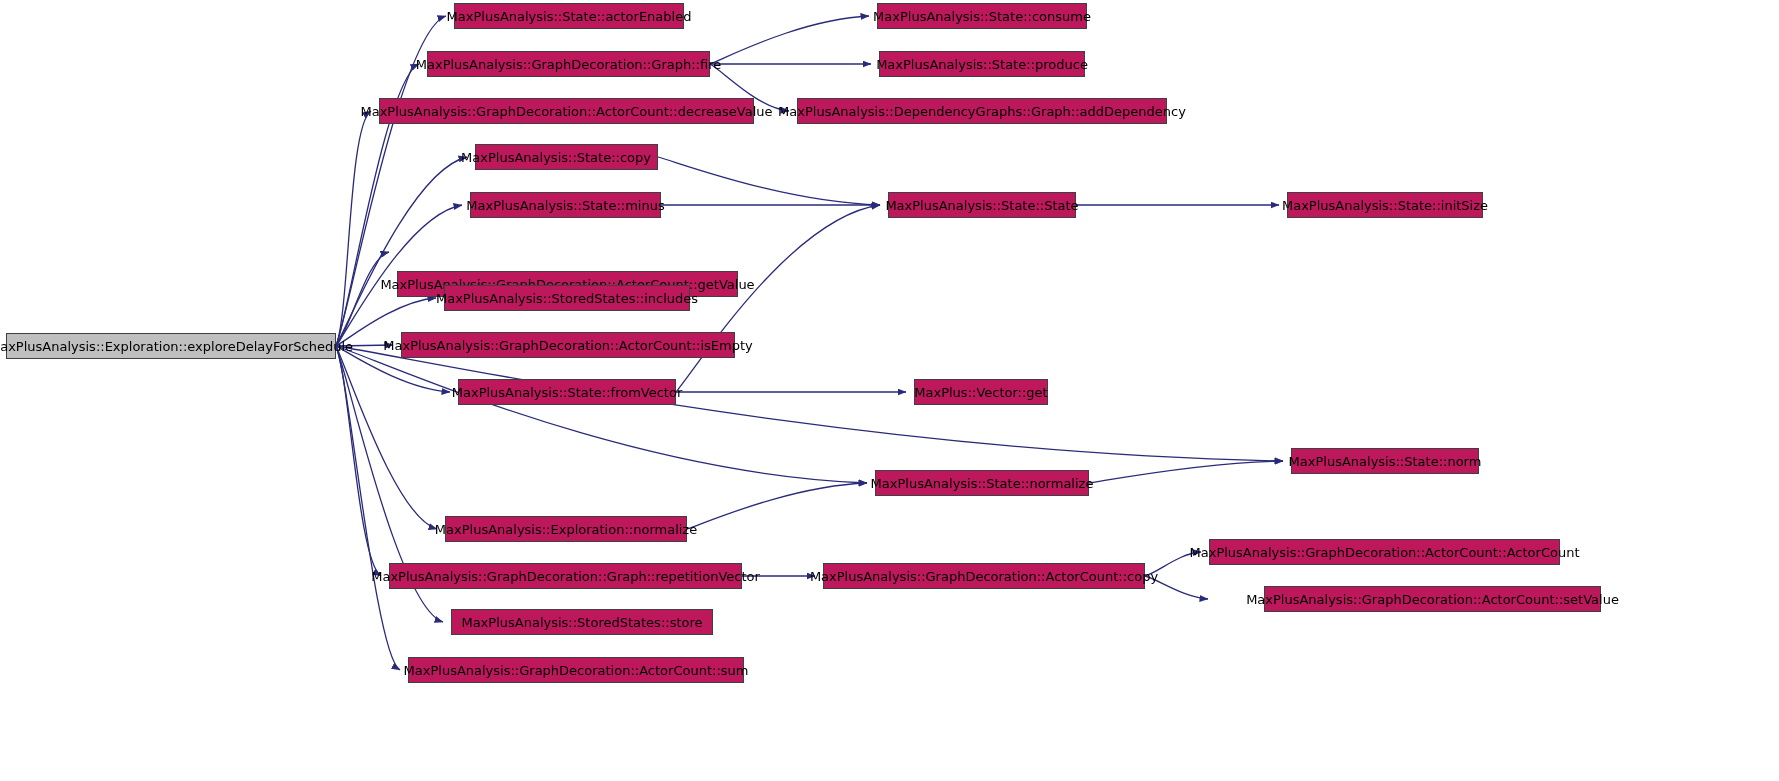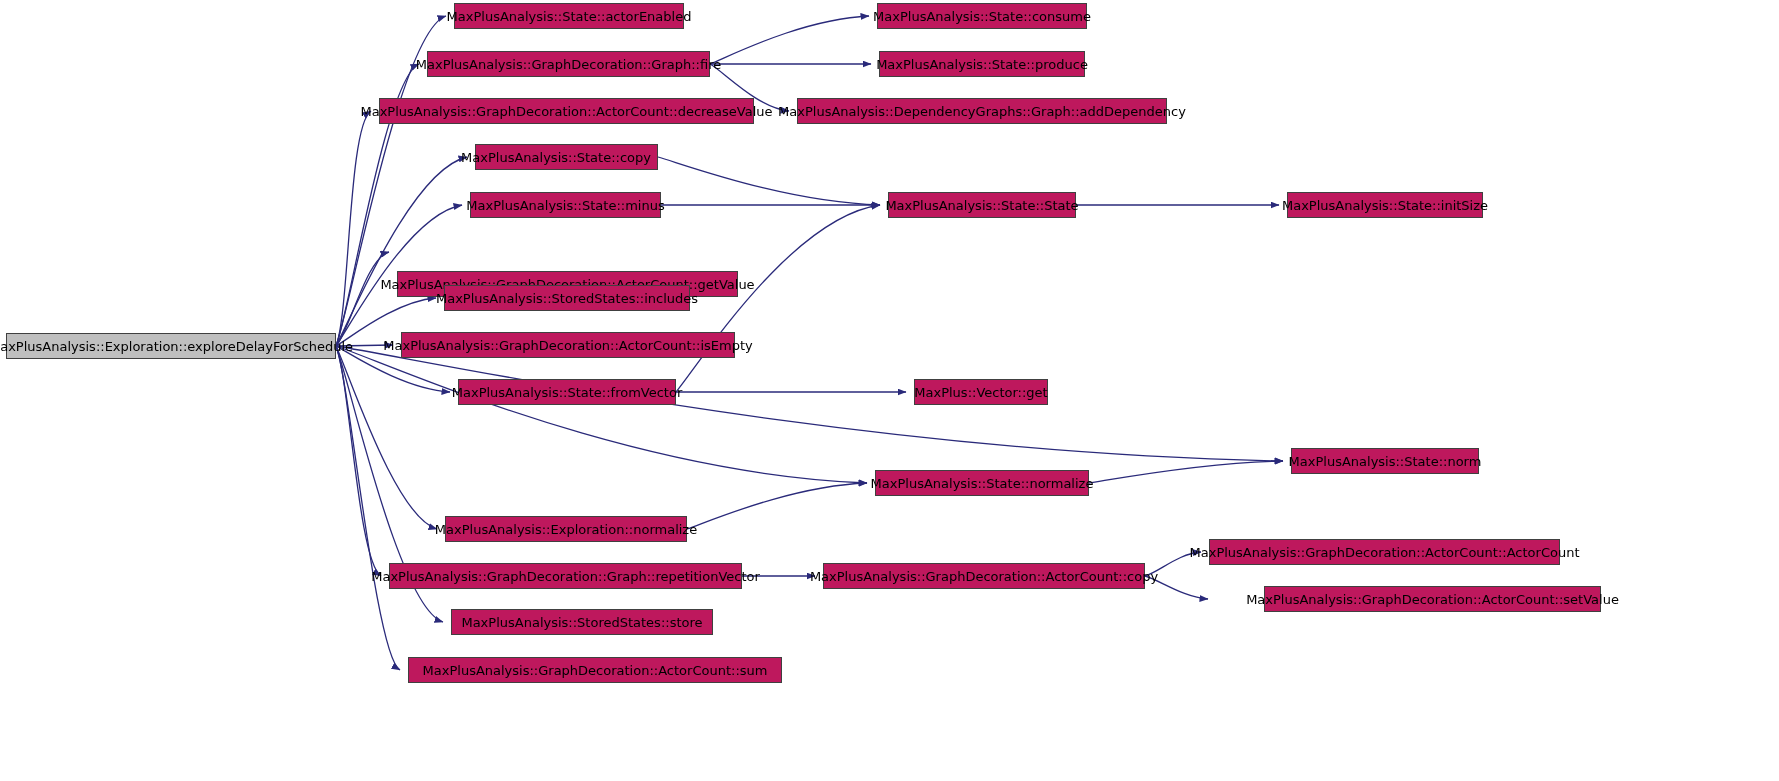--- a/index.html
+++ b/index.html
@@ -87,21 +87,21 @@
       </div>
       <div class="node" style="left: 445px; top: 516px; width: 242px;">
         <span class="node-label">MaxPlusAnalysis::Exploration::normalize</span>
       </div>
       <div class="node" style="left: 389px; top: 563px; width: 353px;">
         <span class="node-label">MaxPlusAnalysis::GraphDecoration::Graph::repetitionVector</span>
       </div>
       <div class="node" style="left: 451px; top: 609px; width: 262px;">
         <span class="node-label">MaxPlusAnalysis::StoredStates::store</span>
       </div>
-      <div class="node" style="left: 408px; top: 657px; width: 374px;">
+      <div class="node" style="left: 408px; top: 657px; width: 336px;">
         <span class="node-label">MaxPlusAnalysis::GraphDecoration::ActorCount::sum</span>
       </div>
       <div class="node" style="left: 877px; top: 3px; width: 210px;">
         <span class="node-label">MaxPlusAnalysis::State::consume</span>
       </div>
       <div class="node" style="left: 879px; top: 51px; width: 206px; text-align: right;">
         <span class="node-label">MaxPlusAnalysis::State::produce</span>
       </div>
       <div class="node" style="left: 797px; top: 98px; width: 370px;">
         <span class="node-label">MaxPlusAnalysis::DependencyGraphs::Graph::addDependency</span>

